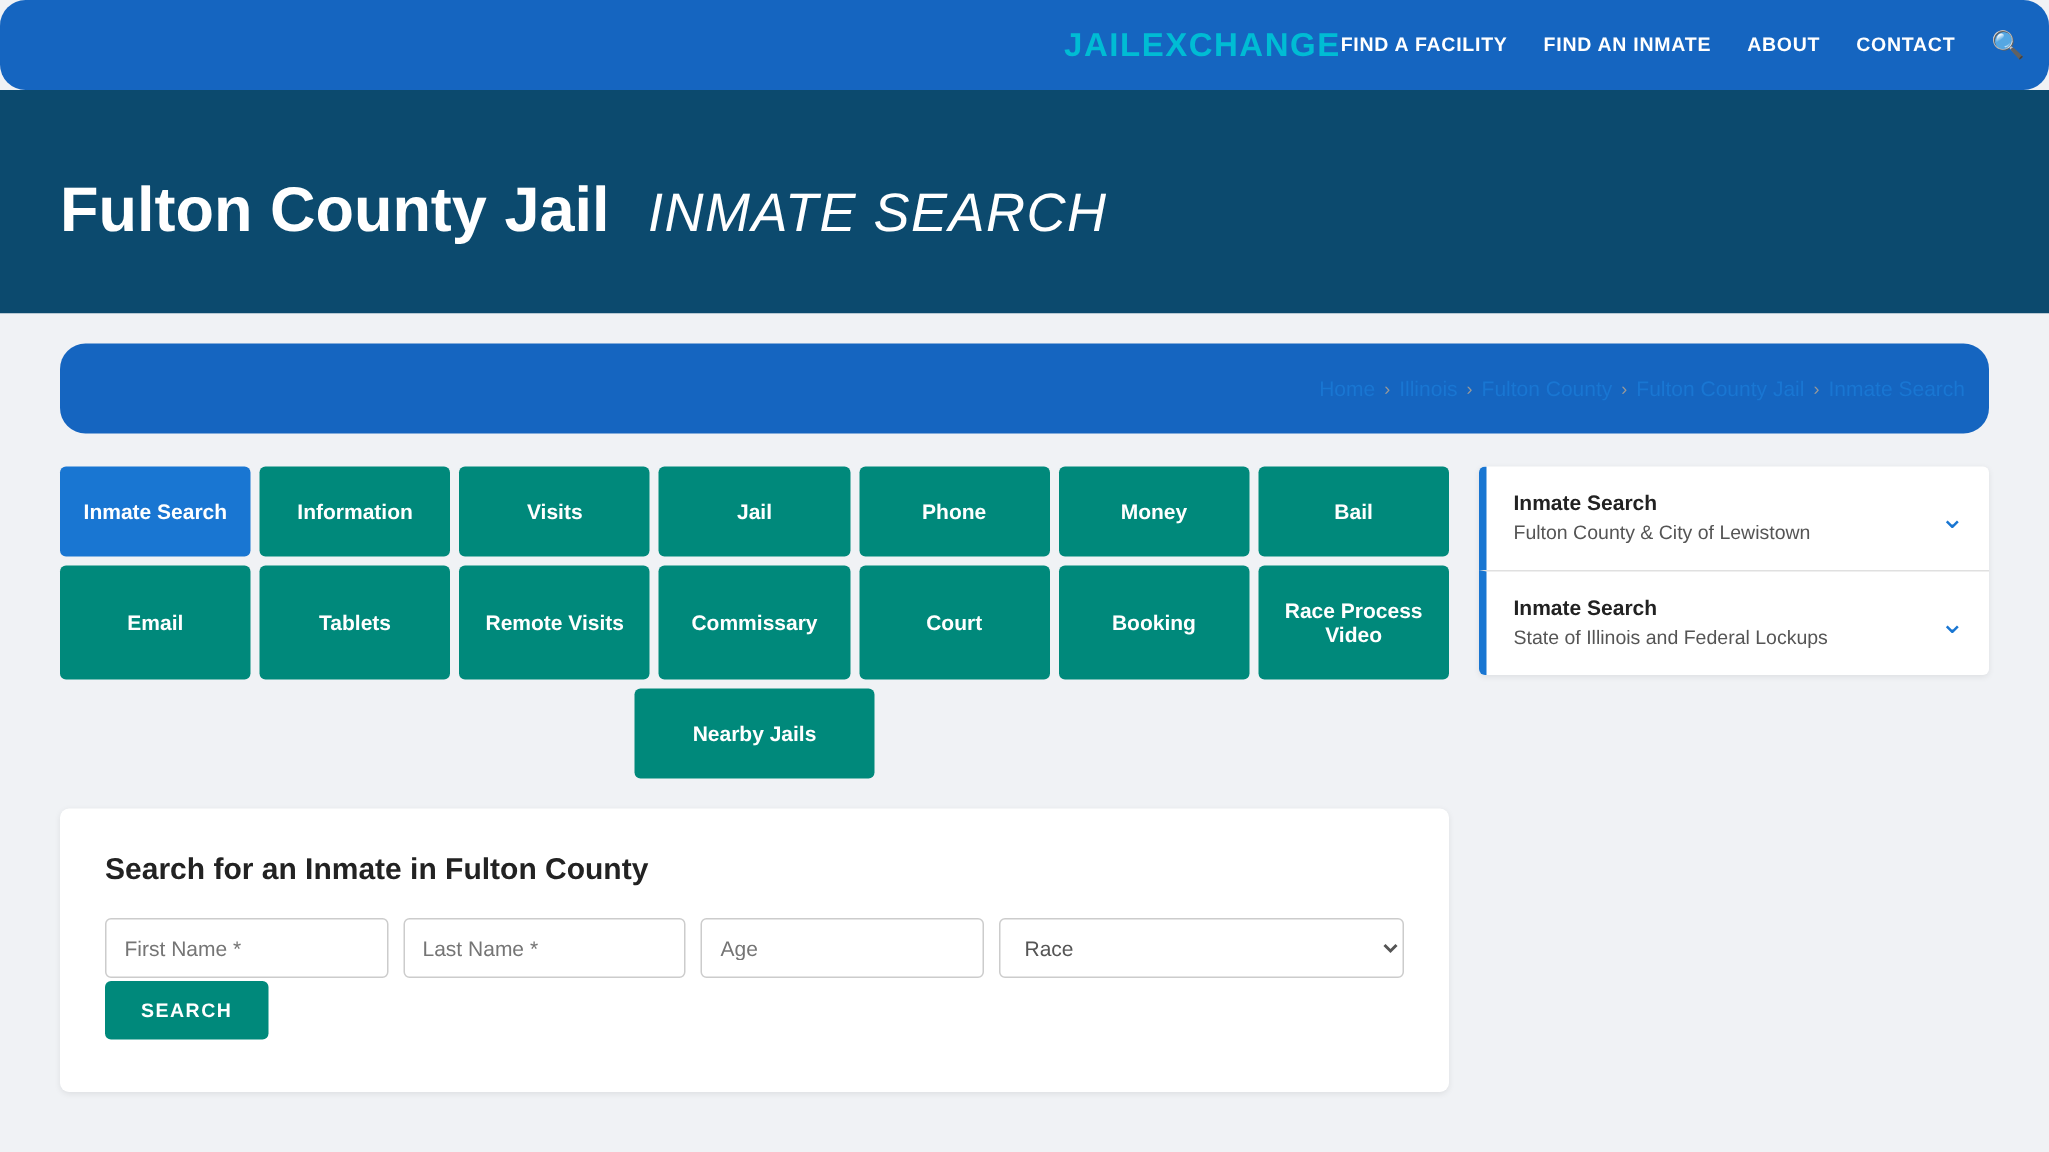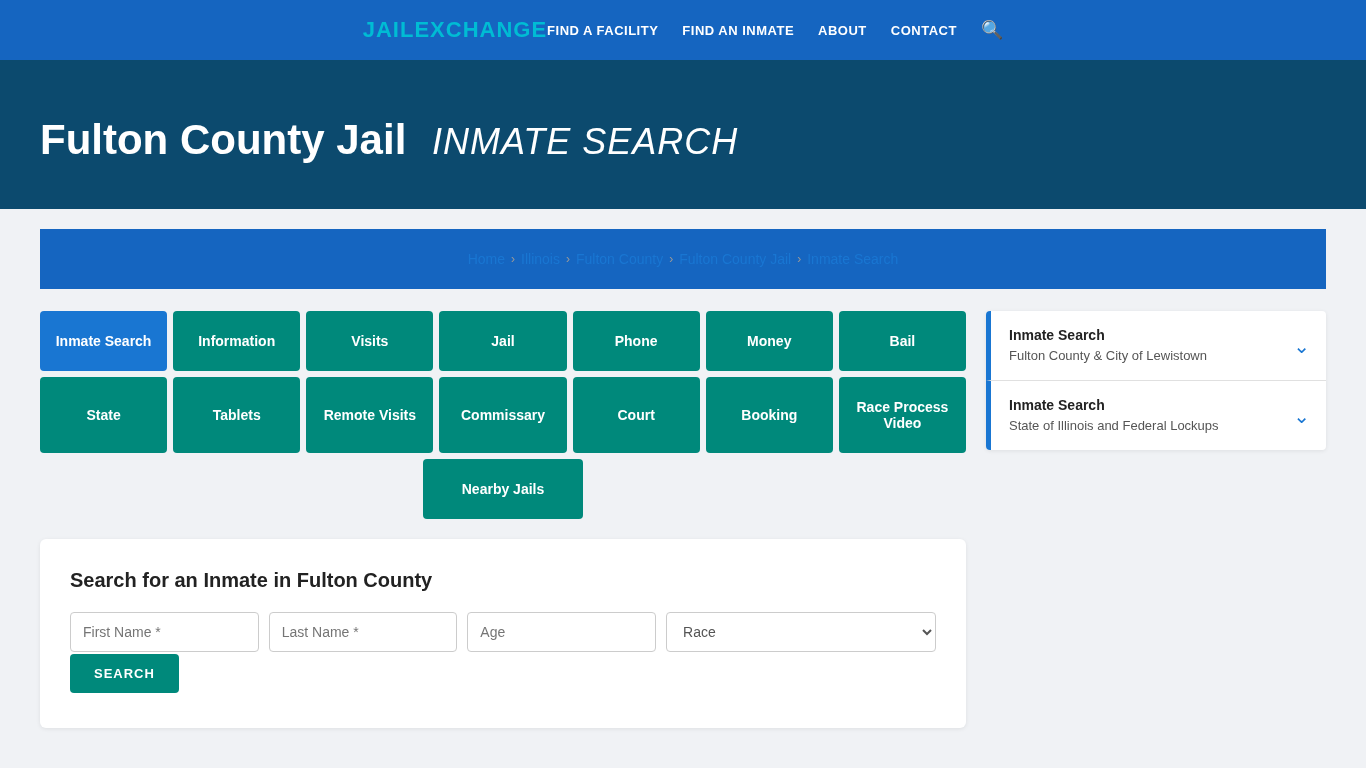--- a/index.html
+++ b/index.html
@@ -1,25 +1,26 @@
 <!DOCTYPE html>
 <html><head>
   <meta charset="utf-8">
   <style>
     * { margin: 0; padding: 0; box-sizing: border-box; }
     body { font-family: 'Arial', sans-serif; background: #f0f2f5; color: #333; }
 
     
     nav {
       background: #1565c0;
-      padding: 0 40px;
+      padding: 0 16px;
       height: 60px;
       display: flex;
       align-items: center;
-      justify-content: center;
+      justify-content: flex-end;
+      border-radius: 17px;
     }
     .logo {
       font-size: 22px;
       font-weight: 900;
       color: white;
       letter-spacing: 1px;
     }
     .logo span {
       color: #00bcd4;
     }
@@ -267,21 +268,21 @@
         <button class="tab-btn active">Inmate Search</button>
         <button class="tab-btn">Information</button>
         <button class="tab-btn">Visits</button>
         <button class="tab-btn">Jail</button>
         <button class="tab-btn">Phone</button>
         <button class="tab-btn">Money</button>
         <button class="tab-btn">Bail</button>
       </div>
 
       <div class="tab-grid-row2">
-        <button class="tab-btn">State</button>
+        <button class="tab-btn">Email</button>
         <button class="tab-btn">Tablets</button>
         <button class="tab-btn">Remote Visits</button>
         <button class="tab-btn">Commissary</button>
         <button class="tab-btn">Court</button>
         <button class="tab-btn">Booking</button>
         <button class="tab-btn">Race Process Video</button>
       </div>
 
       <div class="tab-row3">
         <button class="tab-btn">Nearby Jails</button>

